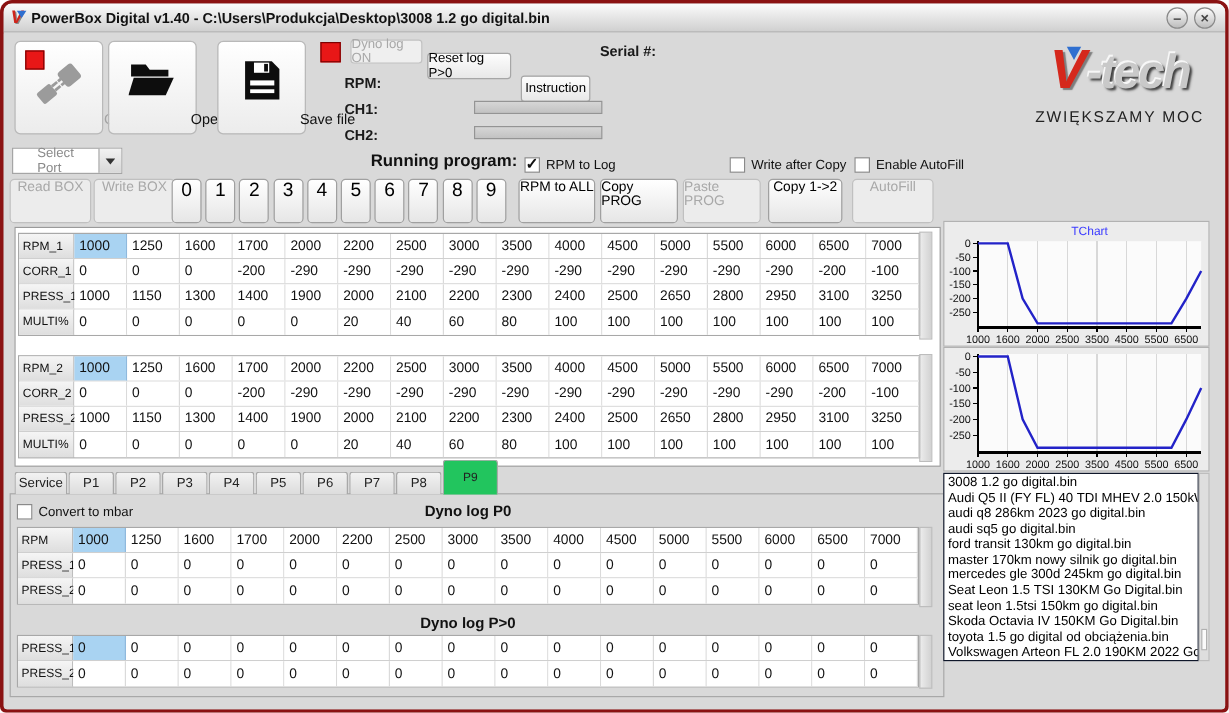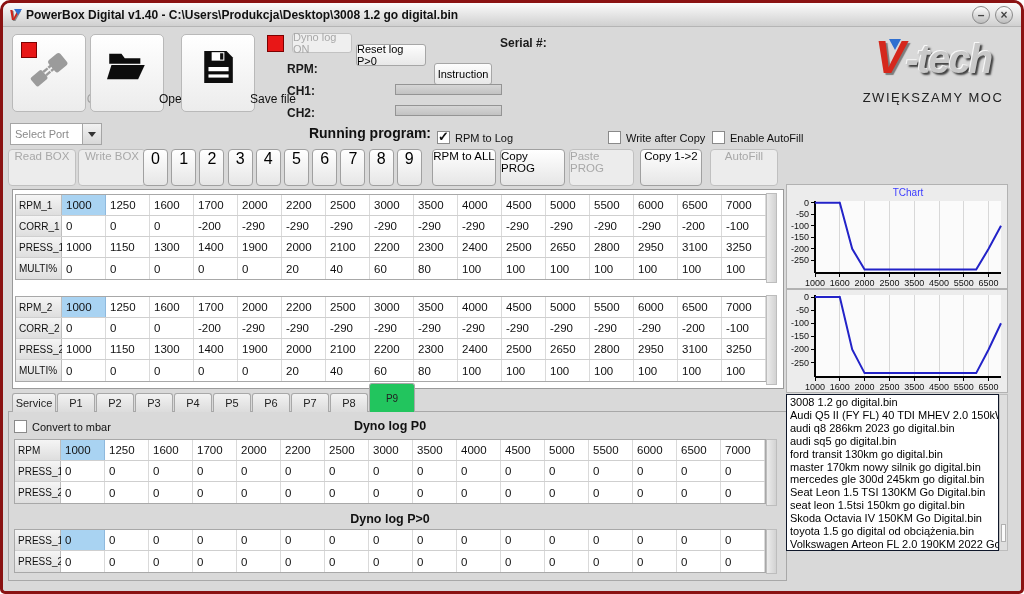--- a/index.html
+++ b/index.html
@@ -31,21 +31,21 @@
   
   .vtlogo { position:absolute; left:849px; top:2px; width:162px; height:84px; text-align:center; }
   .vt-row { position:relative; height:56px; }
   .vt-v { font-style:italic; font-weight:900; font-size:46px; color:#d5281c; text-shadow:2px 2px 1px #7c7c7c; position:relative; }
   .vt-v::after { content:""; position:absolute; left:14px; top:8px; border-left:6px solid transparent; border-right:6px solid transparent; border-top:11px solid #2f6fd0; }
   .vt-tech { font-style:italic; font-weight:900; font-size:40px; letter-spacing:-2px; color:#c9c9c9; text-shadow:-1px -1px 0 #f7f7f7, 2px 2px 2px #3f3f3f; }
   .vt-tag { margin-top:4px; font-size:13px; letter-spacing:1.5px; color:#222; }
 
   
   .selport { position:absolute; left:7px; top:95px; width:92px; height:22px; background:#fff; border:1px solid #a5a5a5; display:flex; align-items:center; }
-  .selport .txt { flex:1; font-size:11px; color:#8a8a8a; padding-left:4px; }
+  .selport .txt { flex:1; font-size:11px; color:#8a8a8a; padding-left:20px; }
   .selport .arr { width:19px; height:100%; background:linear-gradient(#f2f2f2,#d8d8d8); border-left:1px solid #a5a5a5; display:flex; align-items:center; justify-content:center; }
   .tri { border-left:4px solid transparent; border-right:4px solid transparent; border-top:5px solid #333; }
 
   .runlbl { position:absolute; left:257px; top:97px; width:220px; font-size:14px; font-weight:bold; color:#111; text-align:center; }
 
   .cbrow { position:absolute; display:flex; align-items:center; gap:5px; }
   .cb { width:13px; height:13px; background:#fff; border:1px solid #8a8a8a; position:relative; flex:none; }
   .cb.checked::after { content:"✓"; position:absolute; left:0px; top:-3px; font-size:13px; font-weight:bold; color:#111; }
   .cbl { font-size:11px; color:#111; white-space:nowrap; }
 

